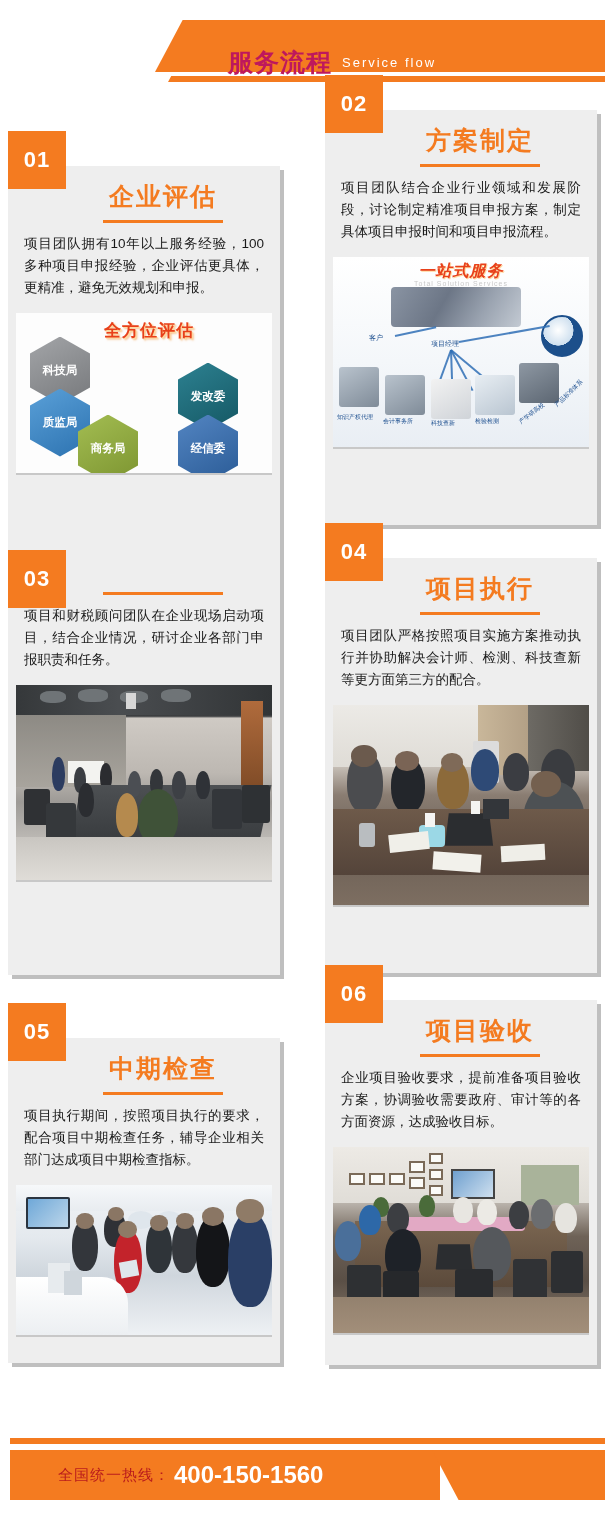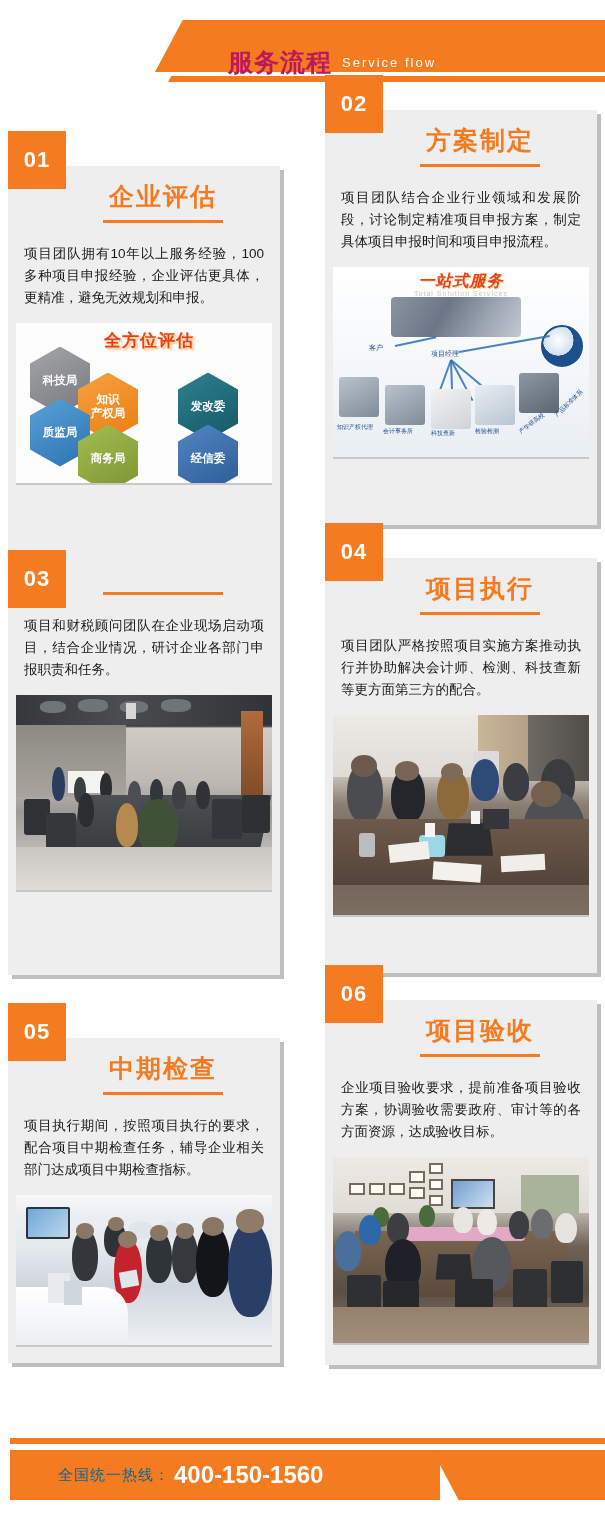--- a/index.html
+++ b/index.html
@@ -95,21 +95,21 @@
     width: 120px; height: 3px;
     background: #F47B20;
     margin: 7px auto 0 auto;
     margin-left: auto; margin-right: auto;
     position: relative; left: 19px;
   }
   .card-body {
     font-size: 13.5px;
     line-height: 1.62;
     color: #1a1a1a;
-    padding: 20px 16px 10px 16px;
+    padding: 10px 16px 10px 16px;
     text-align: justify;
   }
   .card-photo {
     margin: 4px 8px 8px 8px;
     height: 170px;
     overflow: hidden;
     position: relative;
     background: #d8d8d8;
     box-shadow: 0 2px 0 0 #c8c8c8;
   }
@@ -210,21 +210,21 @@
     transform: skewX(28deg); transform-origin: left top;
   }
   .ft-bar-left {
     position:absolute; left:10px; top:30px; width:430px; height:50px; background:#F47B20;
   }
   .ft-bar-skew {
     position:absolute; left:432px; top:30px; width:190px; height:50px; background:#F47B20;
     transform: skewX(28deg); transform-origin: left top;
   }
   .ft-text { position:absolute; left:58px; top:41px; z-index:3; white-space:nowrap; }
-  .ft-cn { font-size:15px; color:#0369a1; letter-spacing:1px; vertical-align:middle;margin-top:16px; }
+  .ft-cn { font-size:15px; color:#b91c1c; letter-spacing:1px; vertical-align:middle;margin-top:16px; }
   .ft-num { font-size:24px; font-weight:bold; color:#ffffff; letter-spacing:0px; vertical-align:middle; margin-left:4px; }
 </style>
 </head>
 <body>
 
 <div id="page">
 
   <div class="header-band">
     <div class="hdr-bar"></div>
     <div class="hdr-bar-fill"></div>
@@ -237,21 +237,20 @@
 
   <div class="card" id="card1">
     <div class="card-badge">01</div>
     <div class="card-title">企业评估</div>
     <div class="card-rule"></div>
     <div class="card-body">项目团队拥有10年以上服务经验，100多种项目申报经验，企业评估更具体，更精准，避免无效规划和申报。</div>
     <div class="card-photo">
       <div class="hex-wrap">
         <div class="hex-title">全方位评估</div>
         <div class="hex" style="left:14px;  top:24px; background:linear-gradient(150deg,#a3a5a8,#76787b);">科技局</div>
-        <div class="hex" style="left:62px;  top:50px; background:linear-gradient(150deg,#f7a23e,#e87d12);">知识<br>产权局</div>
         <div class="hex" style="left:14px;  top:76px; background:linear-gradient(150deg,#5aa0d8,#2c72b0);">质监局</div>
         <div class="hex" style="left:62px;  top:102px; background:linear-gradient(150deg,#a3bd52,#7c9430);">商务局</div>
         <div class="hex" style="left:162px; top:50px; background:linear-gradient(150deg,#2d8191,#145763);">发改委</div>
         <div class="hex" style="left:162px; top:102px; background:linear-gradient(150deg,#5385c2,#2a5b96);">经信委</div>
       </div>
     </div>
   </div>
 
   <div class="card" id="card2">
     <div class="card-badge">02</div>

